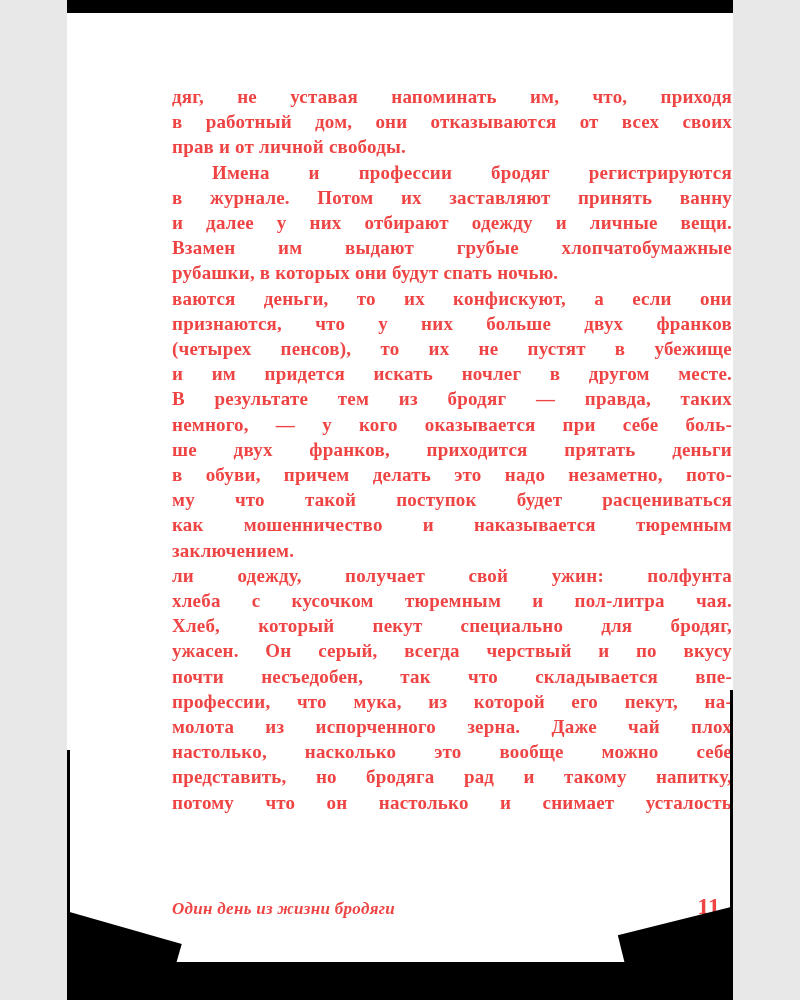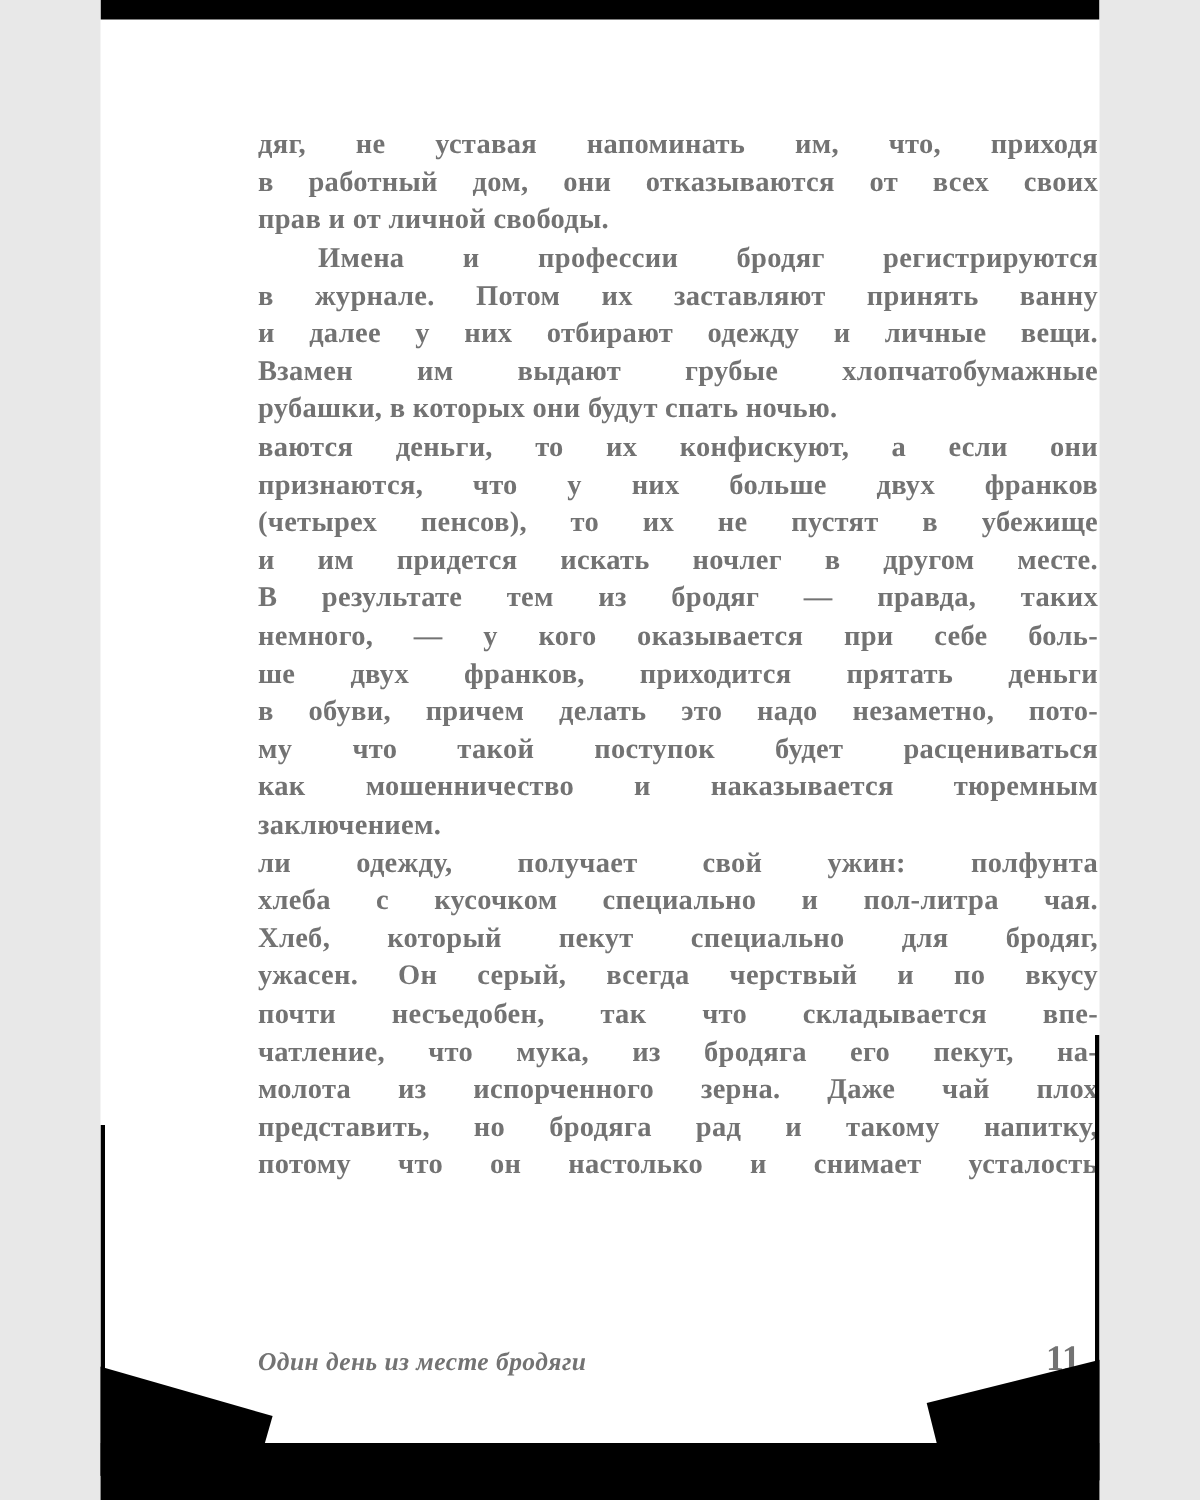--- a/index.html
+++ b/index.html
@@ -4,21 +4,21 @@
 <style>
   html, body { margin: 0; padding: 0; background: #e8e8e8; }
   .scan {
     position: relative;
     width: 666px;
     height: 1000px;
     margin: 0 auto;
     background: #ffffff;
     overflow: hidden;
     font-family: "Liberation Serif", "DejaVu Serif", serif;
-    color: #737373;
+    color: #ef4444;
   }
   
   .bar-top {
     position: absolute; top: 0; left: 0;
     width: 100%; height: 13px; background: #000;
   }
   .bar-bottom {
     position: absolute; bottom: 0; left: 0;
     width: 100%; height: 38px; background: #000;
   }
@@ -90,32 +90,33 @@
       <div class="line">(четырех пенсов), то их не пустят в убежище</div>
       <div class="line">и им придется искать ночлег в другом месте.</div>
       <div class="line">В результате тем из бродяг — правда, таких</div>
       <div class="line">немного, — у кого оказывается при себе боль-</div>
       <div class="line">ше двух франков, приходится прятать деньги</div>
       <div class="line">в обуви, причем делать это надо незаметно, пото-</div>
       <div class="line">му что такой поступок будет расцениваться</div>
       <div class="line">как мошенничество и наказывается тюремным</div>
       <div class="line lastline">заключением.</div>
       <div class="line">ли одежду, получает свой ужин: полфунта</div>
-      <div class="line">хлеба с кусочком специально и пол-литра чая.</div>
+      <div class="line">хлеба с кусочком тюремным и пол-литра чая.</div>
       <div class="line">Хлеб, который пекут специально для бродяг,</div>
       <div class="line">ужасен. Он серый, всегда черствый и по вкусу</div>
       <div class="line">почти несъедобен, так что складывается впе-</div>
-      <div class="line">чатление, что мука, из бродяга его пекут, на-</div>
+      <div class="line">профессии, что мука, из которой его пекут, на-</div>
       <div class="line">молота из испорченного зерна. Даже чай плох</div>
+      <div class="line">настолько, насколько это вообще можно себе</div>
       <div class="line">представить, но бродяга рад и такому напитку,</div>
       <div class="line">потому что он настолько и снимает усталость</div>
     </div>
 
   <div class="footer">
-    <span class="running-title">Один день из месте бродяги</span>
+    <span class="running-title">Один день из жизни бродяги</span>
     <span class="page-number">11</span>
   </div>
 
   <div class="edge-strip left"></div>
   <div class="edge-strip right"></div>
   <div class="wedge left"></div>
   <div class="wedge right"></div>
   <div class="bar-bottom"></div>
 </div>
 

